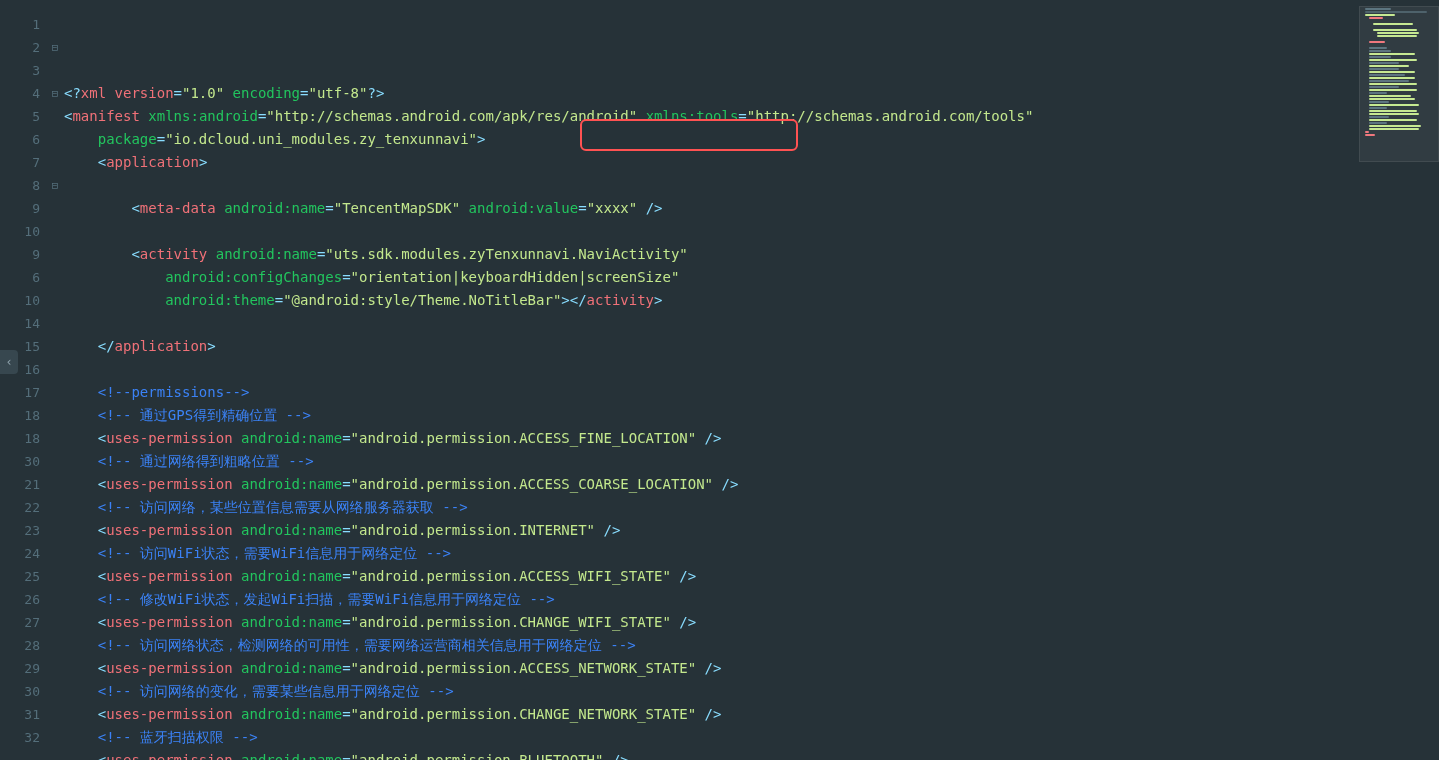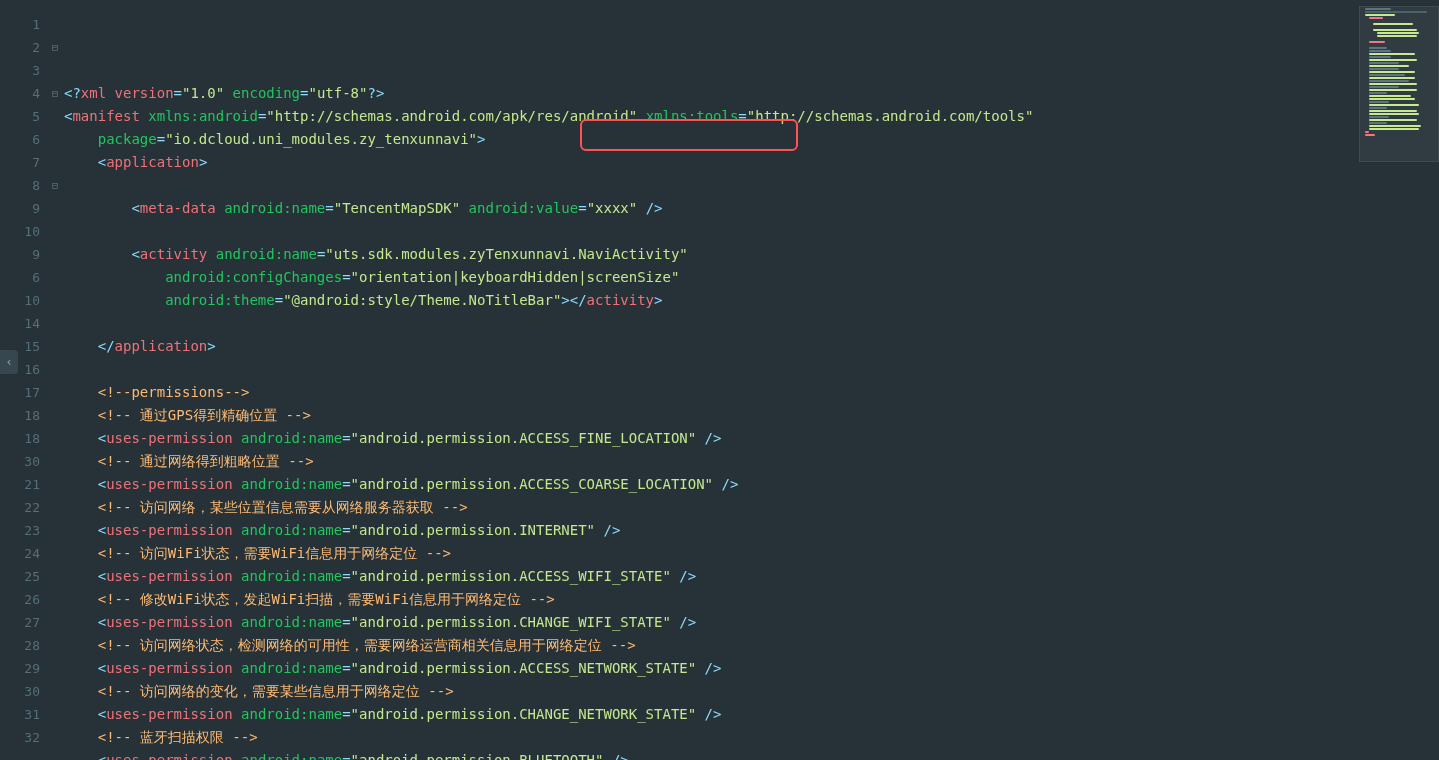--- a/index.html
+++ b/index.html
@@ -63,21 +63,21 @@
 }
 .code-line {
   height: 23px;
   white-space: pre;
 }
 .c-decl { color: #89ddff; }
 .c-tag { color: #f07178; }
 .c-attr { color: #22c55e; }
 .c-eq { color: #89ddff; }
 .c-str { color: #c3e88d; }
-.c-comment { color: #fdba74; }
+.c-comment { color: #3b82f6; }
 .c-punct { color: #89ddff; }
 .highlight-box {
   position: absolute;
   border: 2px solid #ff5252;
   border-radius: 6px;
   pointer-events: none;
 }
 .expand-toggle {
   position: absolute;
   left: 0px;

